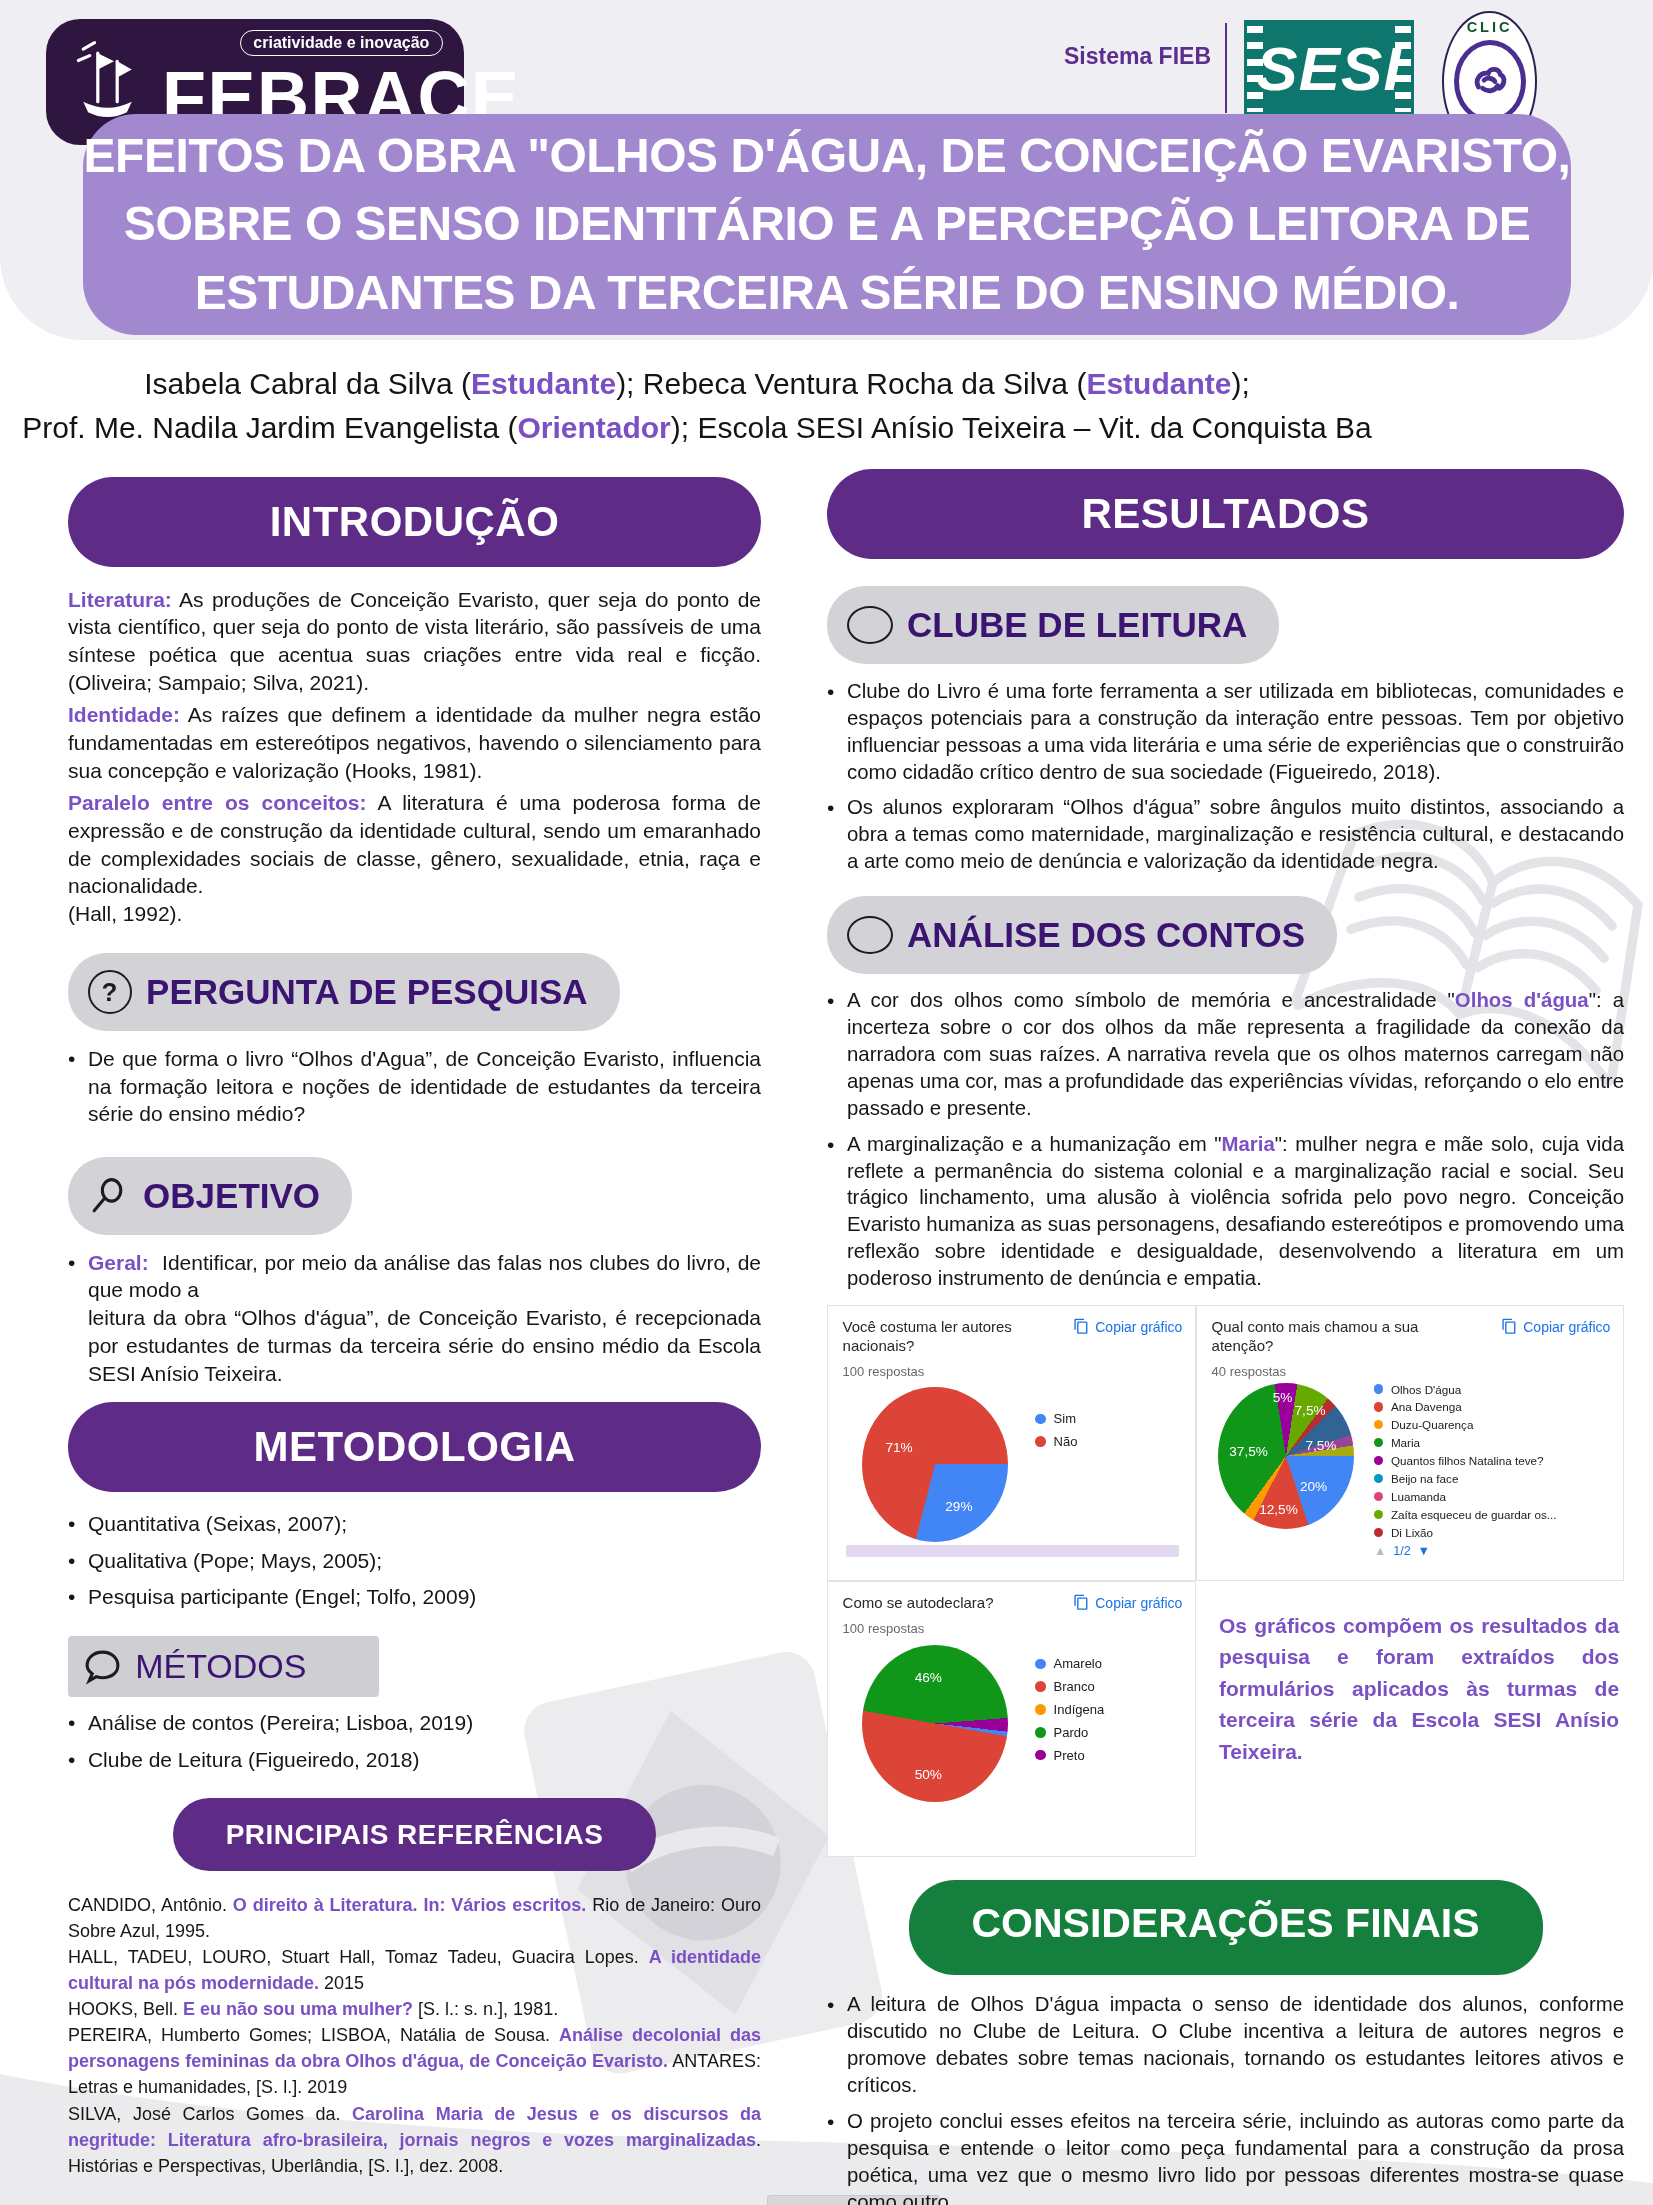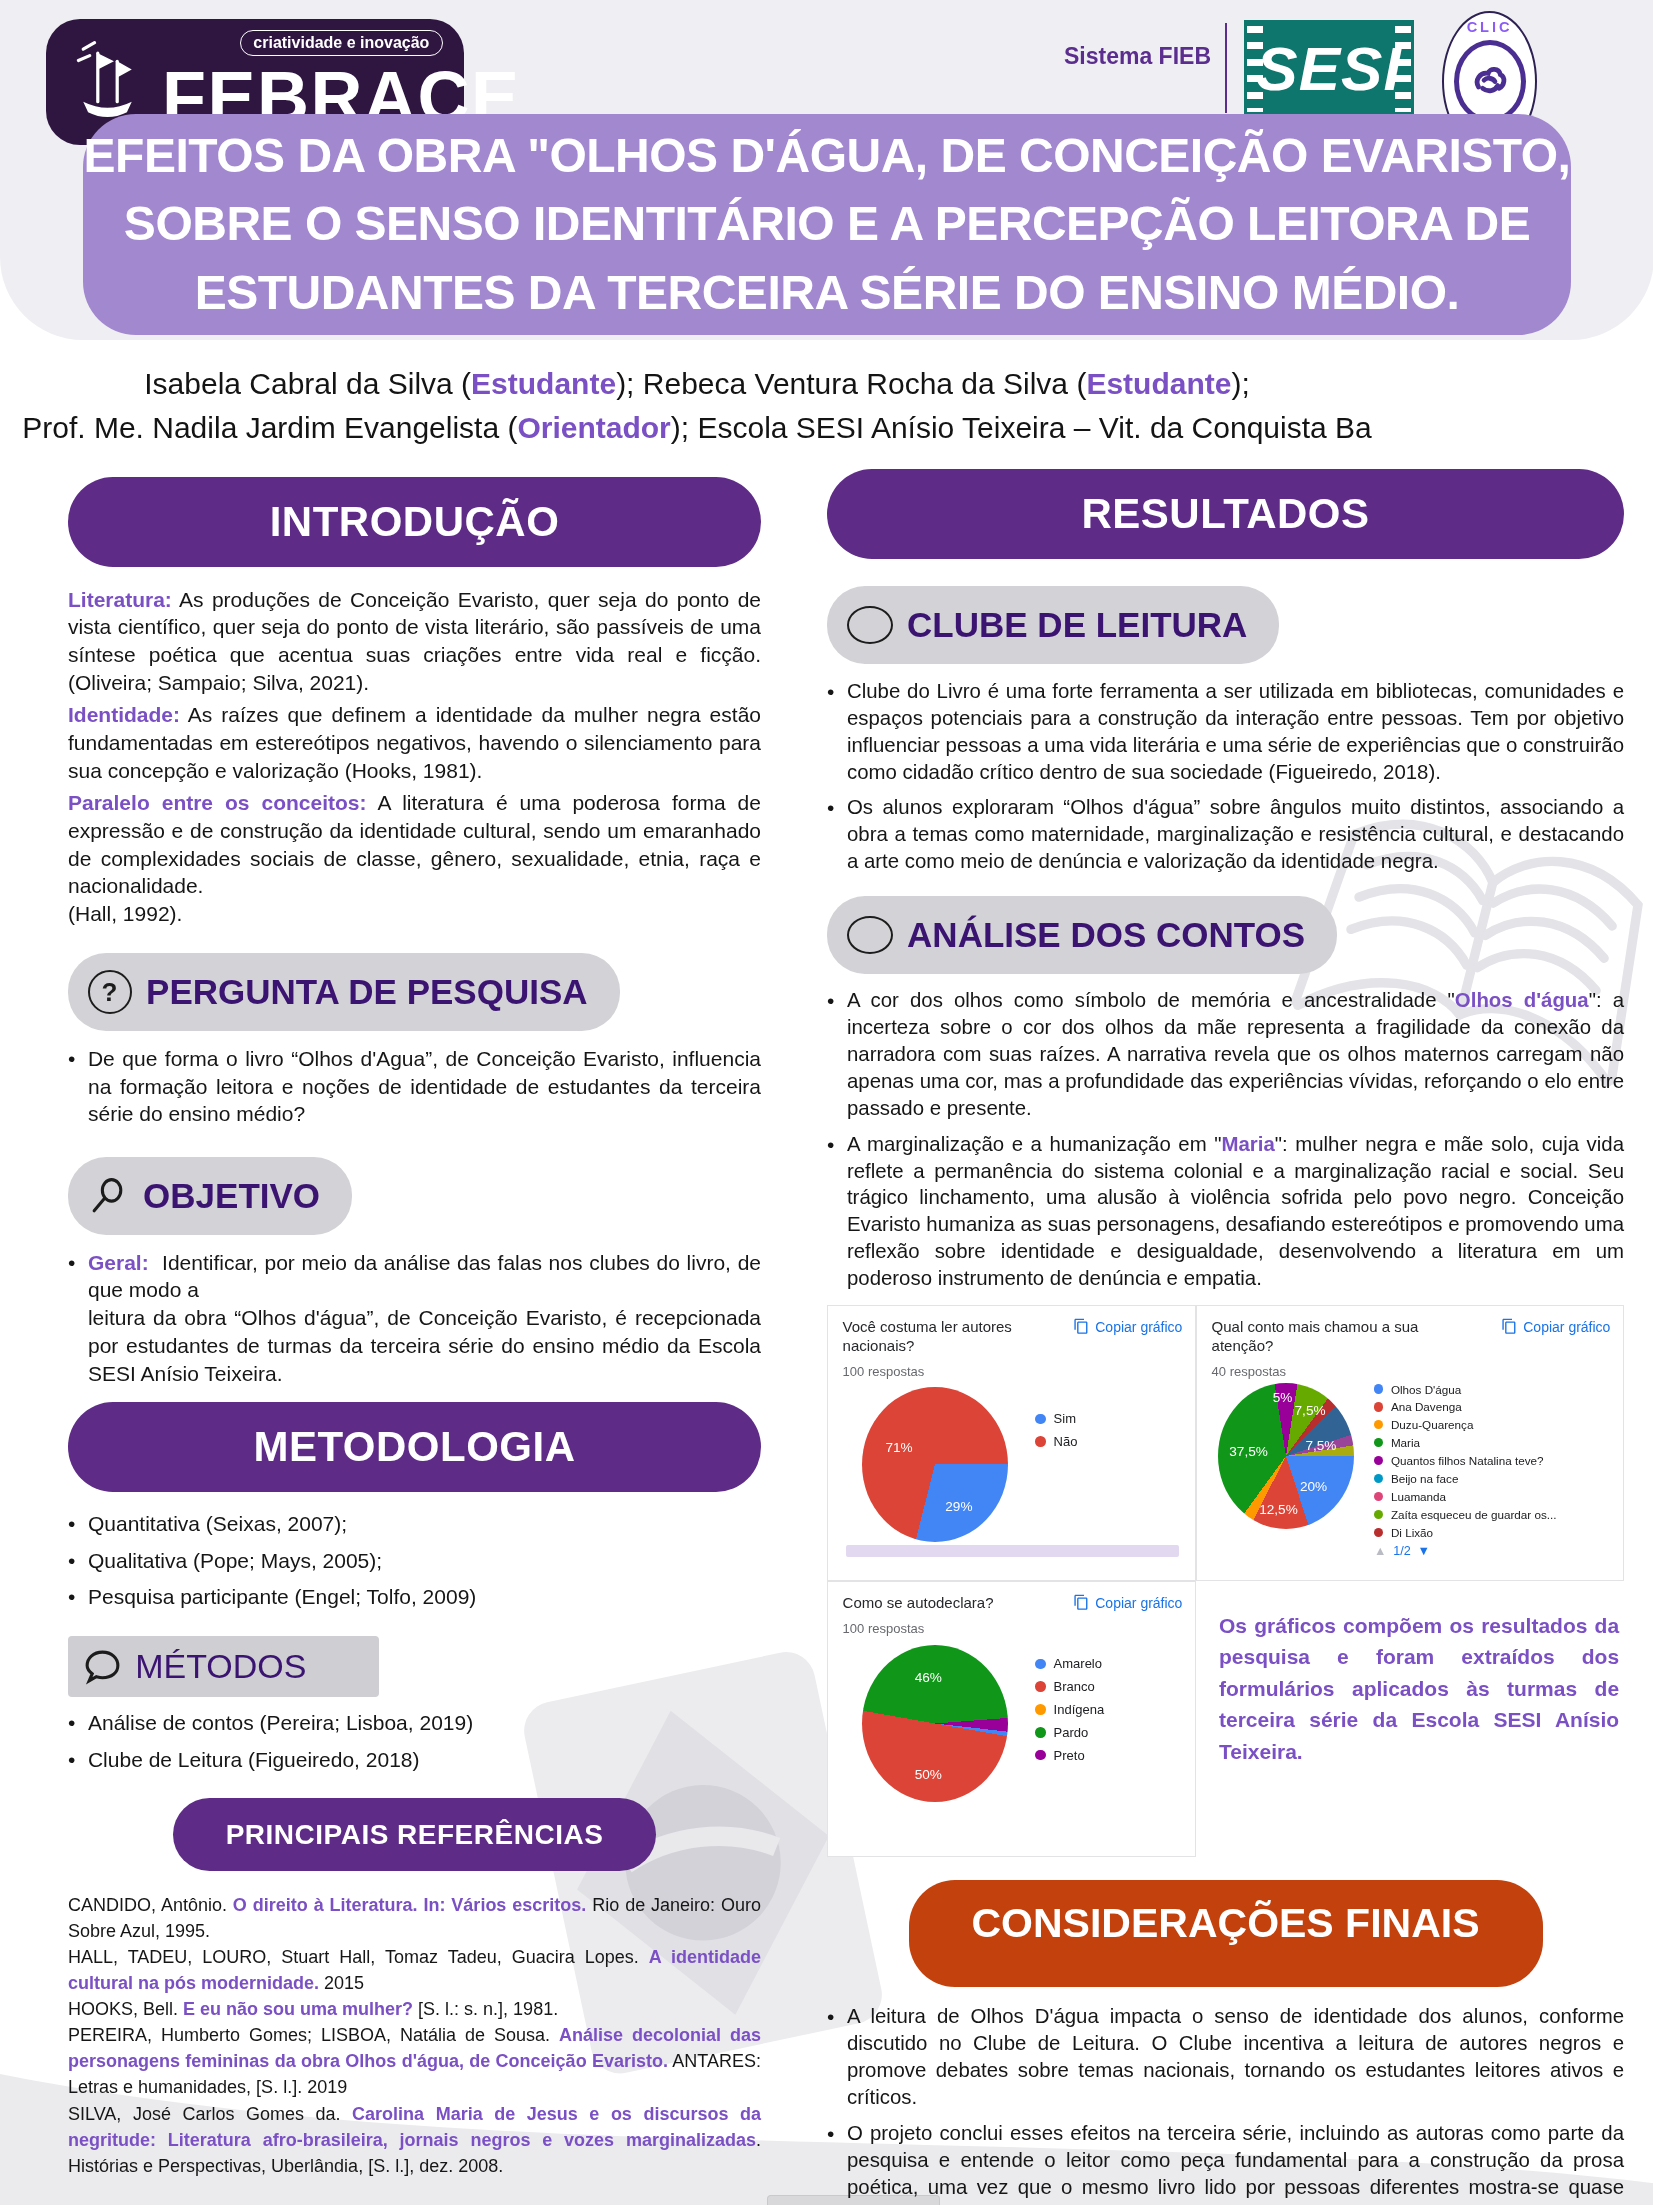--- a/index.html
+++ b/index.html
@@ -24,21 +24,21 @@
     display:flex;align-items:center;justify-content:center;z-index:2;}
   .sesi:before,.sesi:after{content:"";position:absolute;top:5.8px;bottom:5.8px;width:16.5px;
     background:repeating-linear-gradient(to bottom,#fff 0 6.8px,transparent 6.8px 16.5px);}
   .sesi:before{left:2.9px;} .sesi:after{right:2.9px;}
   .sesi .sword{color:#fff;font-size:62px;font-weight:800;font-style:italic;letter-spacing:1px;}
   .sesi-tag{position:absolute;left:1215px;top:125px;width:229px;font-size:16px;font-weight:800;
     color:#5b2d8e;z-index:2;letter-spacing:0;}
   .clic{position:absolute;left:1442px;top:10.7px;width:95px;height:141px;background:#fff;
     border:2.9px solid #2d2154;border-radius:50%;display:flex;flex-direction:column;
     align-items:center;justify-content:space-between;padding:6.8px 0;box-sizing:border-box;z-index:2;}
-  .clic .ctxt{font-size:14.6px;font-weight:700;color:#8b5cf6;letter-spacing:2.9px;}
+  .clic .ctxt{font-size:14.6px;font-weight:700;color:#14532d;letter-spacing:2.9px;}
   .clic .ring{width:62px;height:73px;border:5.8px solid #4b2e91;border-radius:50%;
     display:flex;align-items:center;justify-content:center;}
   .clic .ring svg{width:41px;height:41px;}
   
   .title-box{position:absolute;left:83px;top:114px;width:1488px;height:221px;background:#a288cf;
     border-radius:53px;display:flex;flex-direction:column;align-items:center;justify-content:center;
     z-index:3;padding:0 29px;box-sizing:border-box;}
   .title-box div{color:#fff;font-size:48px;font-weight:800;line-height:1.42;text-align:center;
     letter-spacing:-0.5px;white-space:nowrap;}
   .authors{position:absolute;left:0;top:362px;width:1394px;text-align:center;font-size:30px;
@@ -93,22 +93,22 @@
   .lg-item{display:flex;align-items:center;gap:7.8px;margin-bottom:7.8px;}
   .lg-item .dotc{width:10.7px;height:10.7px;border-radius:50%;flex:0 0 auto;}
   .lg-item .lbl{font-size:13px;color:#202124;white-space:nowrap;}
   .legend.tall .lg-item{margin-bottom:4.9px;}
   .legend.tall .lbl{font-size:11.7px;}
   .legend.tall .dotc{width:9.2px;height:9.2px;}
   .pager{display:flex;align-items:center;gap:6.8px;font-size:12.6px;color:#1a73e8;margin-top:4.9px;}
   .pager .up{color:#b9bcc2;}
   .strip{height:11.7px;background:#e2d9f0;margin:2.9px 3.9px 0 3.9px;border-radius:1.9px;}
   .note{font-size:21px;font-weight:700;color:#7a50c4;text-align:justify;line-height:1.5;margin:0;}
-  .fin-pill{display:block;width:fit-content;margin:23px auto 16.5px;background:#c2410c;color:#fff;
-    border-radius:46px;height:107px;line-height:87px;padding:0 63px;font-size:41px;font-weight:800;}
+  .fin-pill{display:block;width:fit-content;margin:23px auto 16.5px;background:#15803d;color:#fff;
+    border-radius:46px;height:95px;line-height:87px;padding:0 63px;font-size:41px;font-weight:800;}
   
   .wm-book{position:absolute;left:1274px;top:632px;width:399px;height:656px;z-index:0;transform:rotate(14deg);}
   .wm-flag{position:absolute;left:549px;top:1644px;width:306px;height:428px;z-index:0;transform:rotate(-12deg);}
   .bottom-wave{position:absolute;left:0;bottom:0;width:1654px;height:165px;z-index:0;}
   .gray-tab{position:absolute;left:767px;top:2195px;width:171px;height:10.2px;background:#d8d7da;
     border:0.5px solid #c9c8cc;border-bottom:none;border-radius:3.9px 3.9px 0 0;z-index:2;}
 </style>
 </head>
 <body>
 

